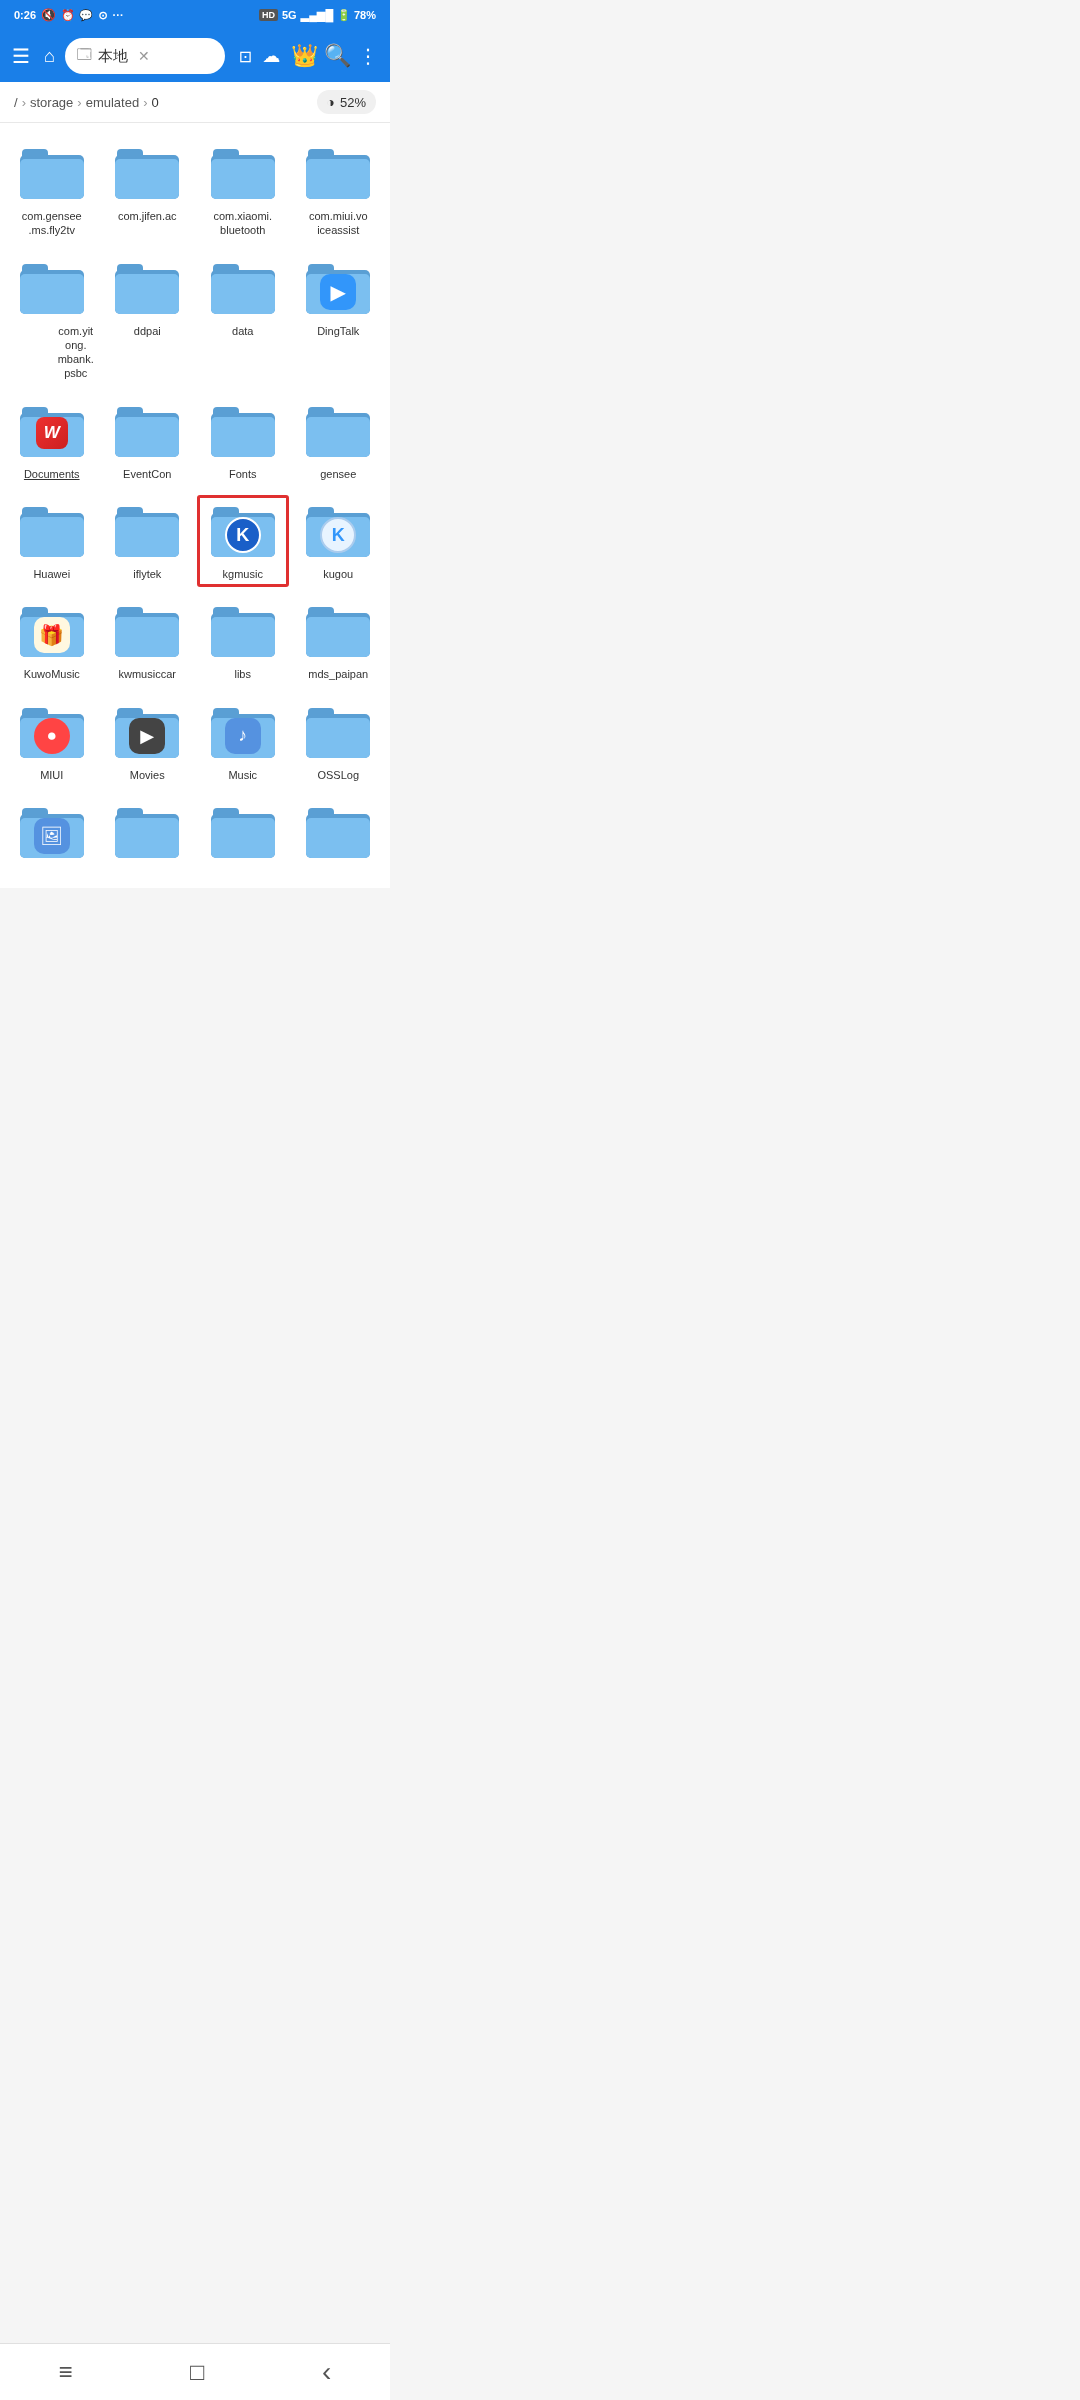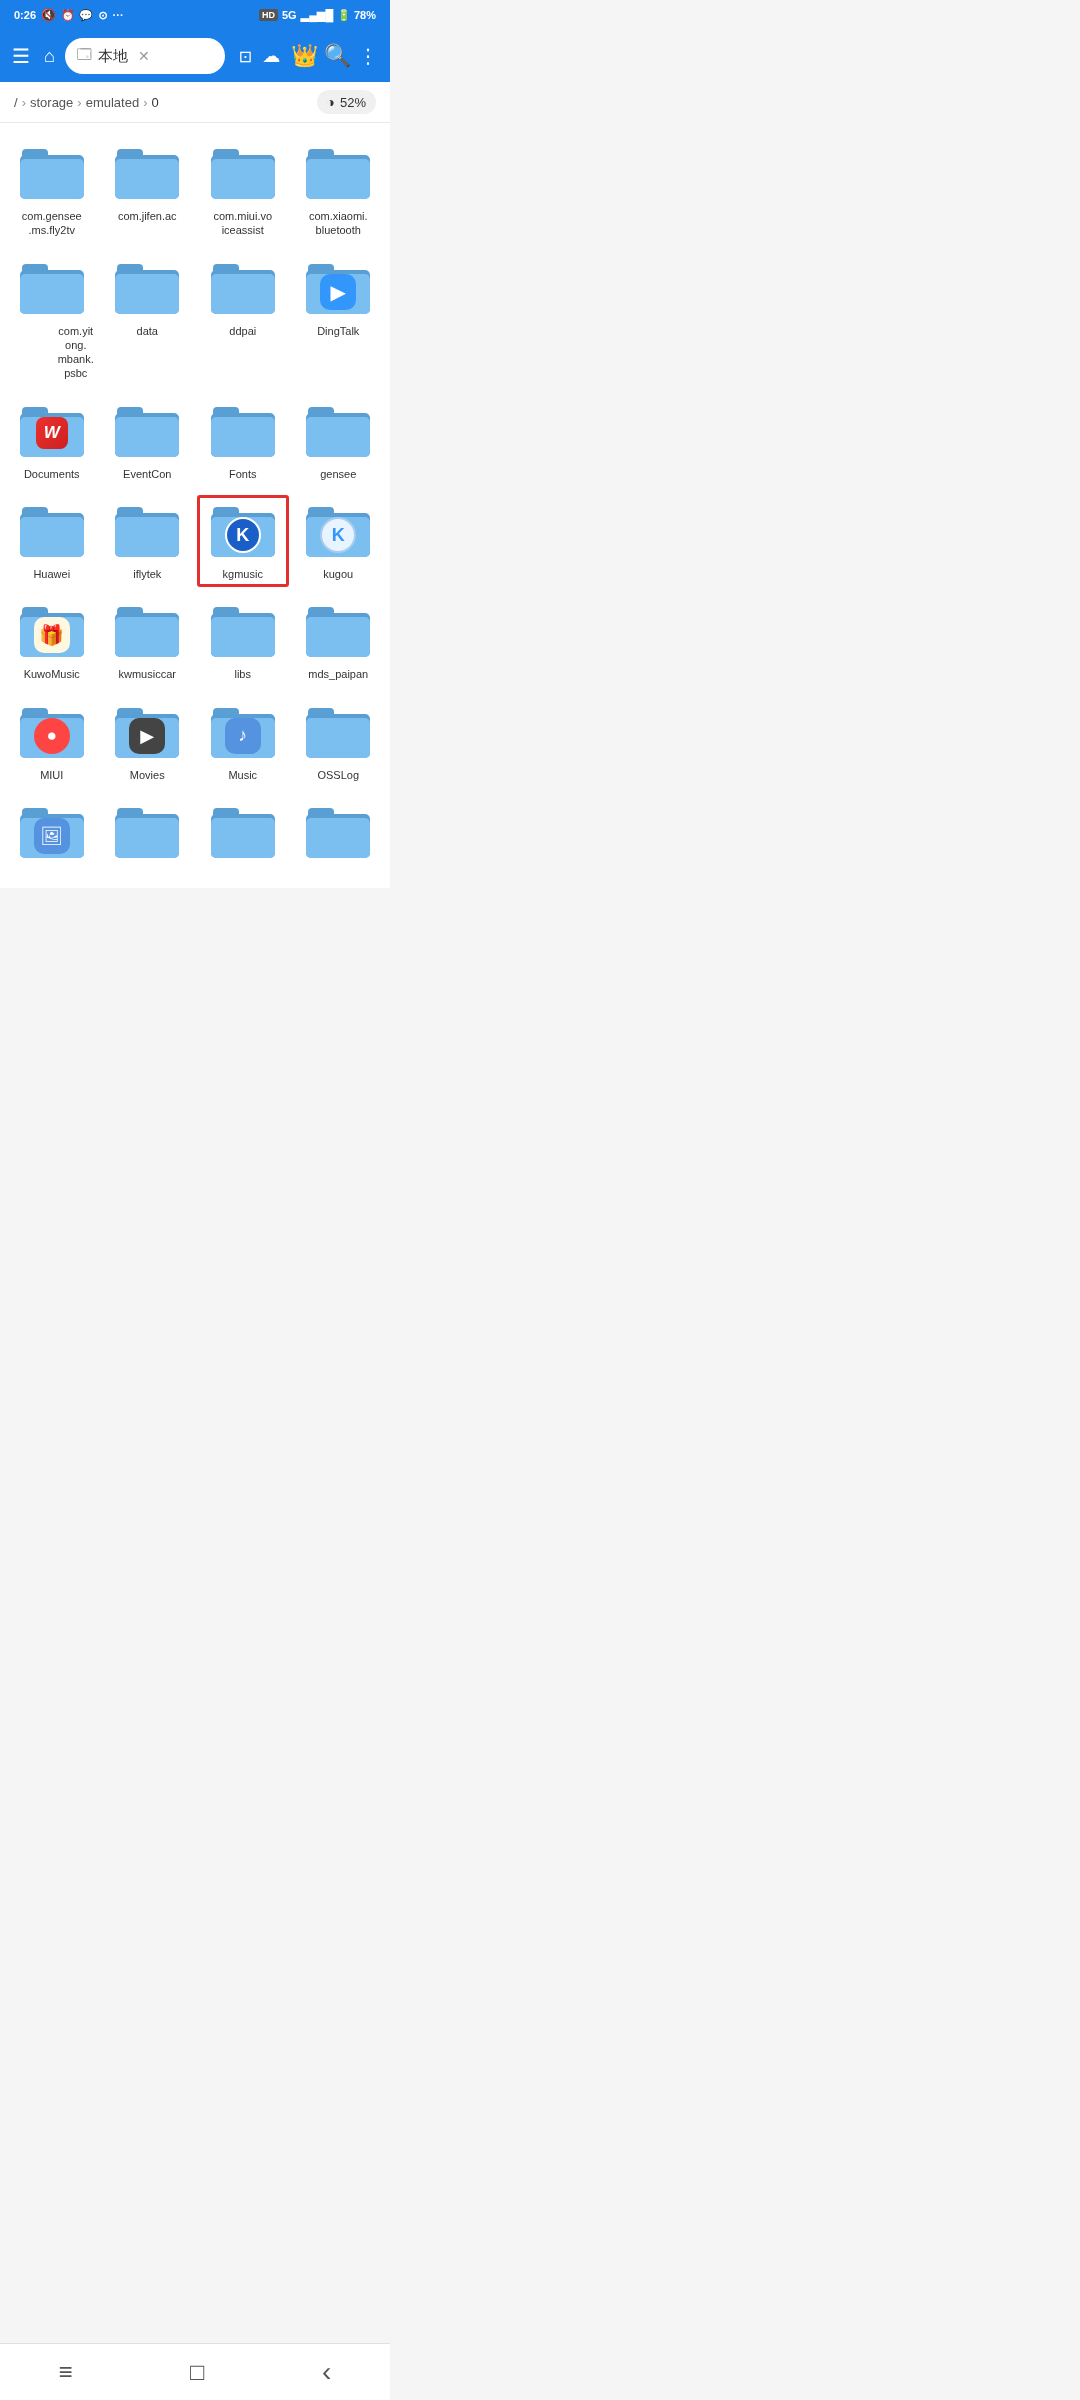--- a/index.html
+++ b/index.html
@@ -257,76 +257,76 @@
           <rect x="2" y="14" width="64" height="40" rx="5" fill="#7bbff0"></rect>
         </svg></div>
       <div class="file-label" style="white-space: pre-line;">com.jifen.ac</div>
     </div>
     <div class="file-item">
       <div style="position: relative; width: 68px; height: 58px;"><svg width="68" height="58" viewBox="0 0 68 58">
           <rect x="2" y="10" width="64" height="44" rx="5" fill="#5a9fd4"></rect>
           <rect x="4" y="4" width="26" height="12" rx="4" fill="#5a9fd4"></rect>
           <rect x="2" y="14" width="64" height="40" rx="5" fill="#7bbff0"></rect>
         </svg></div>
+      <div class="file-label" style="white-space: pre-line;">com.xiaomi.
+bluetooth</div>
+    </div>
+    <div class="file-item">
+      <div style="position: relative; width: 68px; height: 58px;"><svg width="68" height="58" viewBox="0 0 68 58">
+          <rect x="2" y="10" width="64" height="44" rx="5" fill="#5a9fd4"></rect>
+          <rect x="4" y="4" width="26" height="12" rx="4" fill="#5a9fd4"></rect>
+          <rect x="2" y="14" width="64" height="40" rx="5" fill="#7bbff0"></rect>
+        </svg></div>
       <div class="file-label" style="white-space: pre-line;">com.miui.vo
 iceassist</div>
     </div>
     <div class="file-item">
       <div style="position: relative; width: 68px; height: 58px;"><svg width="68" height="58" viewBox="0 0 68 58">
           <rect x="2" y="10" width="64" height="44" rx="5" fill="#5a9fd4"></rect>
           <rect x="4" y="4" width="26" height="12" rx="4" fill="#5a9fd4"></rect>
           <rect x="2" y="14" width="64" height="40" rx="5" fill="#7bbff0"></rect>
         </svg></div>
-      <div class="file-label" style="white-space: pre-line;">com.xiaomi.
-bluetooth</div>
-    </div>
-    <div class="file-item">
-      <div style="position: relative; width: 68px; height: 58px;"><svg width="68" height="58" viewBox="0 0 68 58">
-          <rect x="2" y="10" width="64" height="44" rx="5" fill="#5a9fd4"></rect>
-          <rect x="4" y="4" width="26" height="12" rx="4" fill="#5a9fd4"></rect>
-          <rect x="2" y="14" width="64" height="40" rx="5" fill="#7bbff0"></rect>
-        </svg></div>
       <div class="file-label" style="white-space: pre-line; margin-left: 48px;">com.yitong.
 mbank.psbc</div>
     </div>
     <div class="file-item">
       <div style="position: relative; width: 68px; height: 58px;"><svg width="68" height="58" viewBox="0 0 68 58">
           <rect x="2" y="10" width="64" height="44" rx="5" fill="#5a9fd4"></rect>
           <rect x="4" y="4" width="26" height="12" rx="4" fill="#5a9fd4"></rect>
           <rect x="2" y="14" width="64" height="40" rx="5" fill="#7bbff0"></rect>
         </svg></div>
+      <div class="file-label" style="white-space: pre-line;">ddpai</div>
+    </div>
+    <div class="file-item">
+      <div style="position: relative; width: 68px; height: 58px;"><svg width="68" height="58" viewBox="0 0 68 58">
+          <rect x="2" y="10" width="64" height="44" rx="5" fill="#5a9fd4"></rect>
+          <rect x="4" y="4" width="26" height="12" rx="4" fill="#5a9fd4"></rect>
+          <rect x="2" y="14" width="64" height="40" rx="5" fill="#7bbff0"></rect>
+        </svg></div>
       <div class="file-label" style="white-space: pre-line;">data</div>
     </div>
     <div class="file-item">
       <div style="position: relative; width: 68px; height: 58px;"><svg width="68" height="58" viewBox="0 0 68 58">
           <rect x="2" y="10" width="64" height="44" rx="5" fill="#5a9fd4"></rect>
           <rect x="4" y="4" width="26" height="12" rx="4" fill="#5a9fd4"></rect>
           <rect x="2" y="14" width="64" height="40" rx="5" fill="#7bbff0"></rect>
-        </svg></div>
-      <div class="file-label" style="white-space: pre-line;">ddpai</div>
-    </div>
-    <div class="file-item">
-      <div style="position: relative; width: 68px; height: 58px;"><svg width="68" height="58" viewBox="0 0 68 58">
-          <rect x="2" y="10" width="64" height="44" rx="5" fill="#5a9fd4"></rect>
-          <rect x="4" y="4" width="26" height="12" rx="4" fill="#5a9fd4"></rect>
-          <rect x="2" y="14" width="64" height="40" rx="5" fill="#7bbff0"></rect>
         </svg><div style="position: absolute; top: 14px; left: 50%; transform: translateX(-50%); display: flex; align-items: center; justify-content: center;">
           <div style="background: rgb(50, 150, 250); border-radius: 10px; width: 36px; height: 36px; display: flex; align-items: center; justify-content: center; color: white; font-size: 20px;">▶</div>
         </div></div>
       <div class="file-label" style="white-space: pre-line;">DingTalk</div>
     </div>
     <div class="file-item">
       <div style="position: relative; width: 68px; height: 58px;"><svg width="68" height="58" viewBox="0 0 68 58">
           <rect x="2" y="10" width="64" height="44" rx="5" fill="#5a9fd4"></rect>
           <rect x="4" y="4" width="26" height="12" rx="4" fill="#5a9fd4"></rect>
           <rect x="2" y="14" width="64" height="40" rx="5" fill="#7bbff0"></rect>
         </svg><div style="position: absolute; top: 14px; left: 50%; transform: translateX(-50%); display: flex; align-items: center; justify-content: center;">
           <div style="background: linear-gradient(135deg, rgb(238, 48, 48), rgb(204, 32, 32)); border-radius: 8px; width: 32px; height: 32px; display: flex; align-items: center; justify-content: center; color: white; font-weight: 900; font-size: 17px; font-style: italic;">W</div>
         </div></div>
-      <div class="file-label" style="white-space: pre-line;">Documents</div>
+      <div class="file-label" style="white-space: pre-line; text-decoration: underline;">Documents</div>
     </div>
     <div class="file-item">
       <div style="position: relative; width: 68px; height: 58px;"><svg width="68" height="58" viewBox="0 0 68 58">
           <rect x="2" y="10" width="64" height="44" rx="5" fill="#5a9fd4"></rect>
           <rect x="4" y="4" width="26" height="12" rx="4" fill="#5a9fd4"></rect>
           <rect x="2" y="14" width="64" height="40" rx="5" fill="#7bbff0"></rect>
         </svg></div>
       <div class="file-label" style="white-space: pre-line;">EventCon</div>
     </div>
     <div class="file-item">

